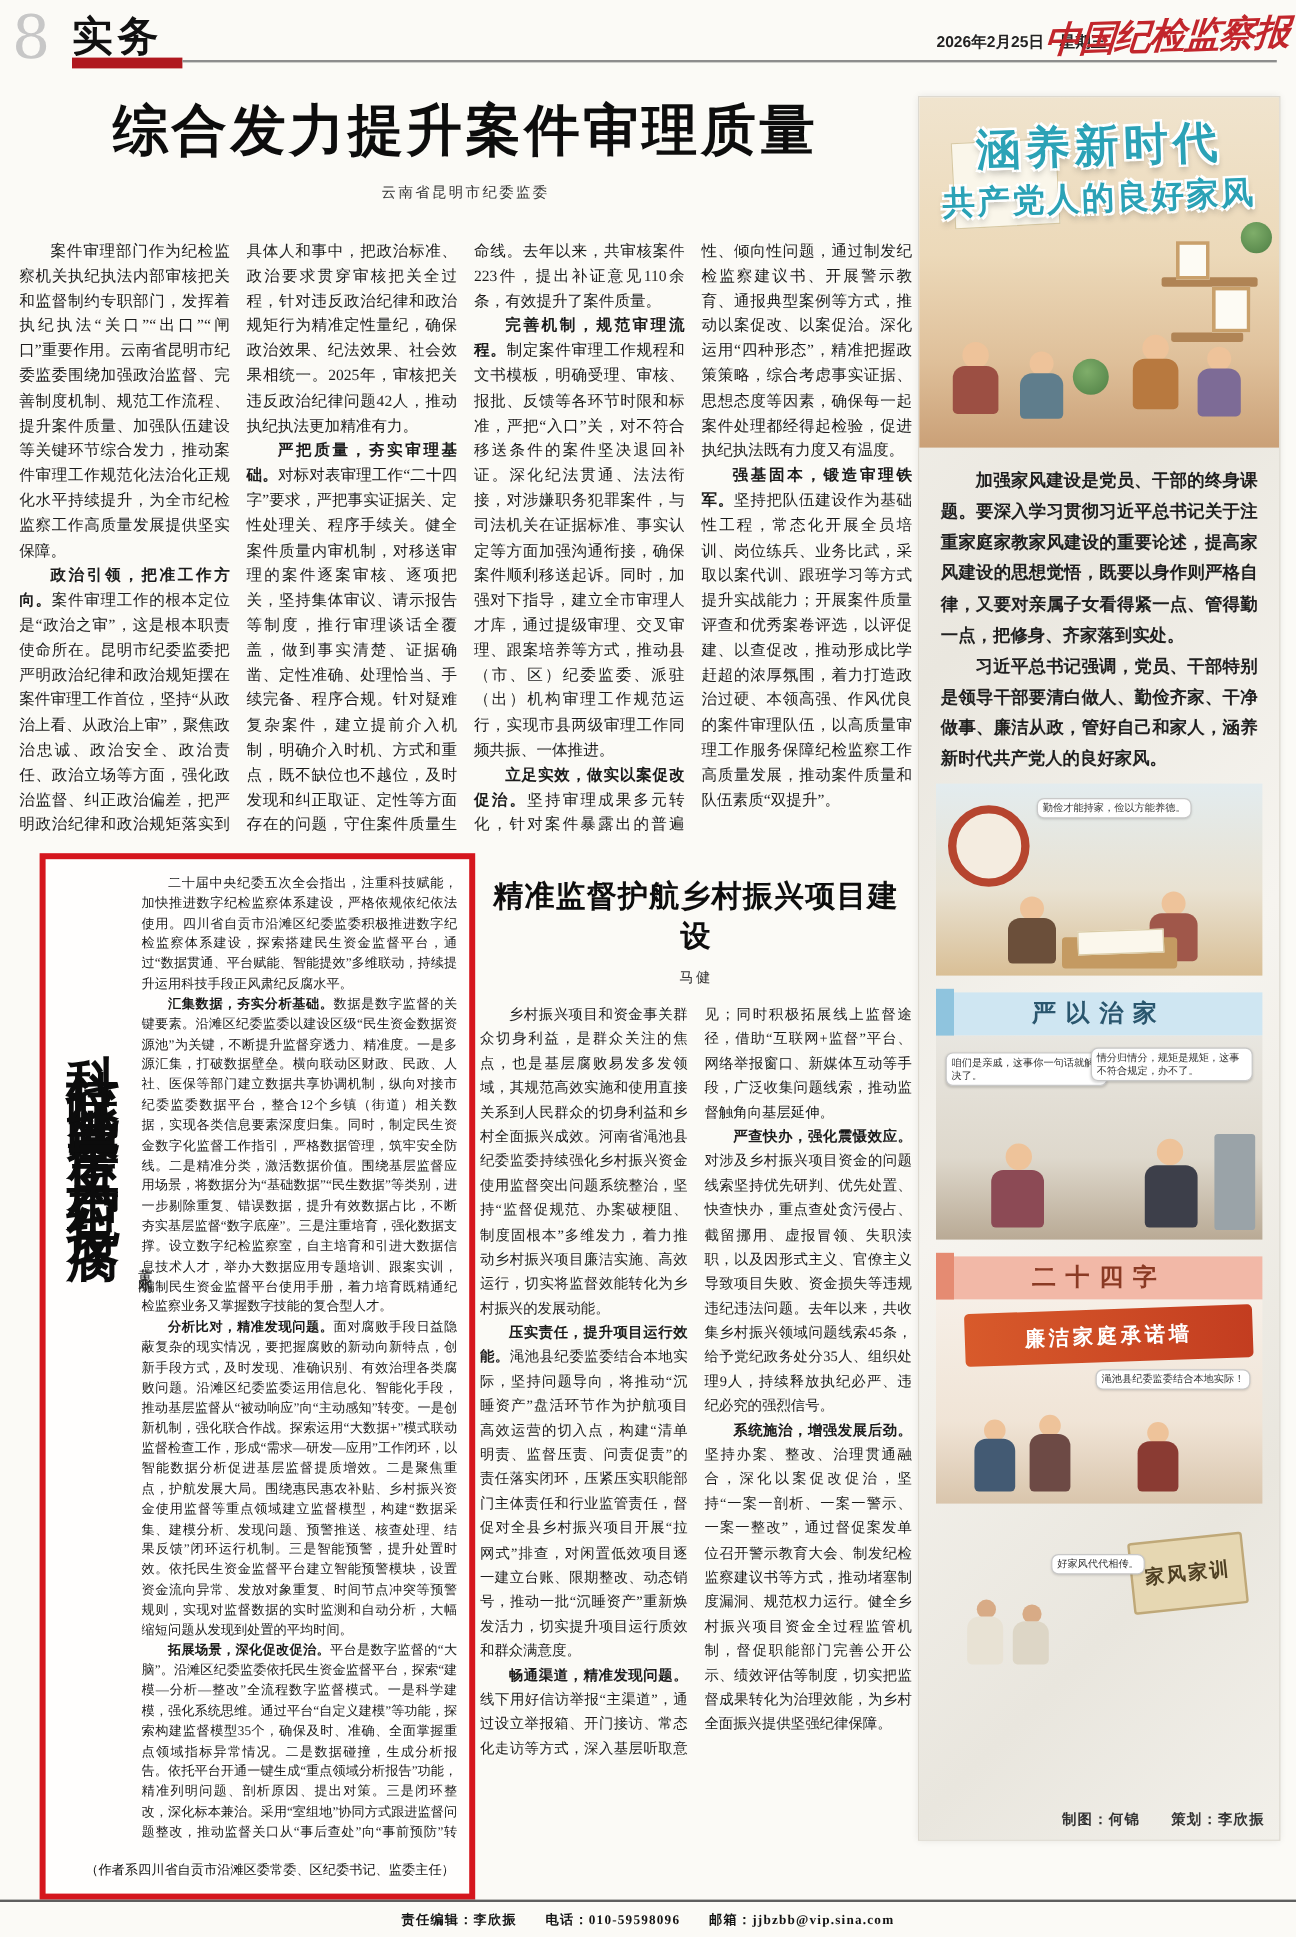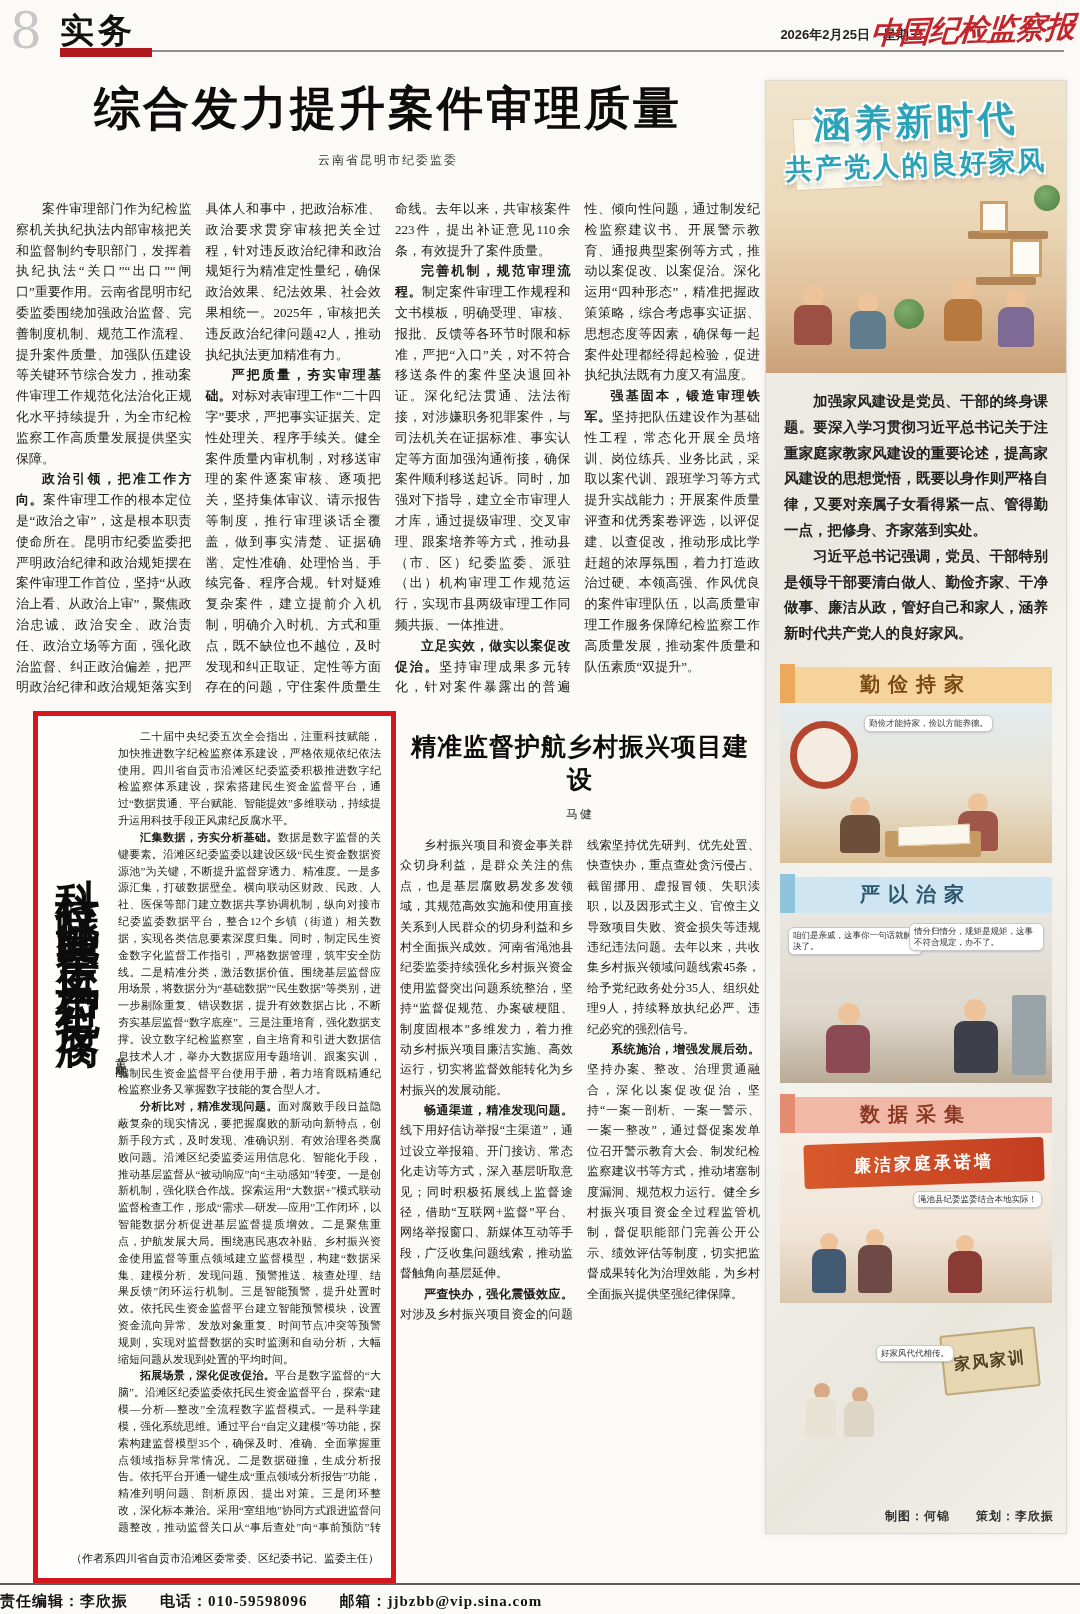--- a/index.html
+++ b/index.html
@@ -63,22 +63,22 @@
   .banner{position:relative;margin:14px 14px 0;height:36px;display:flex;align-items:center;
     justify-content:center;font-size:20px;font-weight:bold;letter-spacing:8px;}
   .banner .tab{position:absolute;left:0;top:-3px;bottom:-3px;width:15px;}
   .illo{position:relative;margin:0 14px;overflow:hidden;}
   .bubble{position:absolute;background:#fff;border:1px solid #c8c8c8;border-radius:6px;
     padding:2px 4px;font-size:8.5px;line-height:1.3;color:#333;font-family:"Liberation Sans",sans-serif;
     box-shadow:0 1px 2px rgba(0,0,0,.15);max-width:46%;}
   .credits{position:absolute;right:12px;bottom:8px;font-size:12px;font-weight:bold;color:#333;letter-spacing:1px;}
   
   .frule{position:absolute;left:0;right:0;top:1583px;height:2px;background:#5f5f5f;}
-  .footline{position:absolute;left:0;right:0;top:1592px;
-    font-size:15px;font-weight:bold;color:#141414;letter-spacing:1px;}
+  .footline{position:absolute;left:0;right:0;top:1592px;text-align:center;
+    font-size:11px;font-weight:bold;color:#141414;letter-spacing:1px;}
 </style>
 </head>
 <body>
 
 <div class="pagenum">8</div>
 <div class="secname">实务</div>
 <div class="redbar"></div>
 <div class="hrule"></div>
 <div class="isdate">2026年2月25日　星期三</div>
 <div class="masthead">中国纪检监察报</div>
@@ -106,20 +106,21 @@
       <p><b>拓展场景，深化促改促治。</b>平台是数字监督的“大脑”。沿滩区纪委监委依托民生资金监督平台，探索“建模—分析—整改”全流程数字监督模式。一是科学建模，强化系统思维。通过平台“自定义建模”等功能，探索构建监督模型35个，确保及时、准确、全面掌握重点领域指标异常情况。二是数据碰撞，生成分析报告。依托平台开通一键生成“重点领域分析报告”功能，精准列明问题、剖析原因、提出对策。三是闭环整改，深化标本兼治。采用“室组地”协同方式跟进监督问题整改，推动监督关口从“事后查处”向“事前预防”转变。针对查处的全区人社系统就业创业补贴等资金监管存在的问题，列出“规范资金使用”“堵塞制度漏洞”等意见建议20余条，同步制发抄告单、纪检监察建议书，切实推动举一反三、建章立制、堵塞漏洞。</p>
     </div>
   <div class="rb-foot">（作者系四川省自贡市沿滩区委常委、区纪委书记、监委主任）</div>
 </div>
 
 <div class="rural">
   <h2>精准监督护航乡村振兴项目建设</h2>
   <div class="byline">马健</div>
   <div class="cols2">
       <p>乡村振兴项目和资金事关群众切身利益，是群众关注的焦点，也是基层腐败易发多发领域，其规范高效实施和使用直接关系到人民群众的切身利益和乡村全面振兴成效。河南省渑池县纪委监委持续强化乡村振兴资金使用监督突出问题系统整治，坚持“监督促规范、办案破梗阻、制度固根本”多维发力，着力推动乡村振兴项目廉洁实施、高效运行，切实将监督效能转化为乡村振兴的发展动能。</p>
+      <p><b>压实责任，提升项目运行效能。</b>渑池县纪委监委结合本地实际，坚持问题导向，将推动“沉睡资产”盘活环节作为护航项目高效运营的切入点，构建“清单明责、监督压责、问责促责”的责任落实闭环，压紧压实职能部门主体责任和行业监管责任，督促对全县乡村振兴项目开展“拉网式”排查，对闲置低效项目逐一建立台账、限期整改、动态销号，推动一批“沉睡资产”重新焕发活力，切实提升项目运行质效和群众满意度。</p>
       <p><b>畅通渠道，精准发现问题。</b>线下用好信访举报“主渠道”，通过设立举报箱、开门接访、常态化走访等方式，深入基层听取意见；同时积极拓展线上监督途径，借助“互联网+监督”平台、网络举报窗口、新媒体互动等手段，广泛收集问题线索，推动监督触角向基层延伸。</p>
       <p><b>严查快办，强化震慑效应。</b>对涉及乡村振兴项目资金的问题线索坚持优先研判、优先处置、快查快办，重点查处贪污侵占、截留挪用、虚报冒领、失职渎职，以及因形式主义、官僚主义导致项目失败、资金损失等违规违纪违法问题。去年以来，共收集乡村振兴领域问题线索45条，给予党纪政务处分35人、组织处理9人，持续释放执纪必严、违纪必究的强烈信号。</p>
       <p><b>系统施治，增强发展后劲。</b>坚持办案、整改、治理贯通融合，深化以案促改促治，坚持“一案一剖析、一案一警示、一案一整改”，通过督促案发单位召开警示教育大会、制发纪检监察建议书等方式，推动堵塞制度漏洞、规范权力运行。健全乡村振兴项目资金全过程监管机制，督促职能部门完善公开公示、绩效评估等制度，切实把监督成果转化为治理效能，为乡村全面振兴提供坚强纪律保障。</p>
     </div>
 </div>
 
 <div class="poster">
 
   <div class="hero">
     <div class="shelf" style="right:18px;top:150px;width:80px;height:8px;"></div>
@@ -139,24 +140,20 @@
     <div class="bodyblob" style="right:32px;bottom:26px;width:36px;height:40px;background:#7d6b96;"></div>
     <div class="htitle l1">涵养新时代</div>
     <div class="htitle l2">共产党人的良好家风</div>
   </div>
 
   <div class="intro">
       <p>加强家风建设是党员、干部的终身课题。要深入学习贯彻习近平总书记关于注重家庭家教家风建设的重要论述，提高家风建设的思想觉悟，既要以身作则严格自律，又要对亲属子女看得紧一点、管得勤一点，把修身、齐家落到实处。</p>
       <p>习近平总书记强调，党员、干部特别是领导干部要清白做人、勤俭齐家、干净做事、廉洁从政，管好自己和家人，涵养新时代共产党人的良好家风。</p>
     </div>
 
-  <div class="banner" style="background: rgb(246, 210, 156); color: rgb(122, 74, 18);">
-    <span class="tab" style="background: rgb(237, 168, 92);"></span>
-    <span>勤俭持家</span>
-  </div>
   <div class="illo" style="height:160px;background:linear-gradient(180deg,#e3ecef 0%,#e9e2d2 55%,#d9bf96 100%);">
     <div style="position:absolute;left:10px;top:18px;width:54px;height:54px;border-radius:50%;border:7px solid #b6452f;background:#f4ece0;"></div>
     <div class="bubble" style="left:84px;top:12px;">勤俭才能持家，俭以方能养德。</div>
     <div class="head" style="left:70px;bottom:46px;width:20px;height:20px;"></div>
     <div class="bodyblob" style="left:60px;bottom:10px;width:40px;height:38px;background:#6b4f3a;"></div>
     <div class="head" style="right:64px;bottom:50px;width:20px;height:20px;"></div>
     <div class="bodyblob" style="right:54px;bottom:12px;width:40px;height:40px;background:#a0574a;"></div>
     <div style="position:absolute;left:105px;bottom:6px;width:96px;height:26px;background:#c49a62;border-radius:3px;"></div>
     <div style="position:absolute;left:118px;bottom:18px;width:70px;height:18px;background:#fbf7ec;border:1px solid #d9cba6;transform:rotate(-2deg);"></div>
   </div>
@@ -170,21 +167,21 @@
     <div class="bubble" style="right:8px;top:10px;">情分归情分，规矩是规矩，这事不符合规定，办不了。</div>
     <div class="head" style="left:58px;bottom:58px;width:22px;height:22px;"></div>
     <div class="bodyblob" style="left:46px;bottom:10px;width:44px;height:48px;background:#8c4a55;"></div>
     <div class="head" style="right:66px;bottom:62px;width:22px;height:22px;"></div>
     <div class="bodyblob" style="right:54px;bottom:10px;width:44px;height:52px;background:#3d3f4a;"></div>
     <div style="position:absolute;right:6px;bottom:8px;width:34px;height:80px;background:#9aa3a8;border-radius:3px;"></div>
   </div>
 
   <div class="banner" style="background: rgb(242, 184, 167); color: rgb(138, 58, 36);">
     <span class="tab" style="background: rgb(229, 139, 114);"></span>
-    <span>数据采集</span>
+    <span>二十四字</span>
   </div>
   <div class="illo" style="height:170px;background:linear-gradient(180deg,#f6efe7 0%,#f0e4d6 60%,#d9c5ac 100%);">
     <div style="position:absolute;left:24px;top:8px;right:8px;height:44px;background:linear-gradient(90deg,#d85a2b,#c33d20);border-radius:4px;transform:rotate(-2deg);display:flex;align-items:center;justify-content:center;">
       <span style="color:#fff;font-weight:bold;font-size:17px;letter-spacing:3px;">廉洁家庭承诺墙</span>
     </div>
     <div class="bubble" style="right:10px;top:58px;">渑池县纪委监委结合本地实际！</div>
     <div class="head" style="left:40px;bottom:52px;width:18px;height:18px;"></div>
     <div class="bodyblob" style="left:32px;bottom:10px;width:34px;height:44px;background:#435a73;"></div>
     <div class="head" style="left:86px;bottom:56px;width:18px;height:18px;"></div>
     <div class="bodyblob" style="left:78px;bottom:10px;width:34px;height:48px;background:#6d4a45;"></div>

